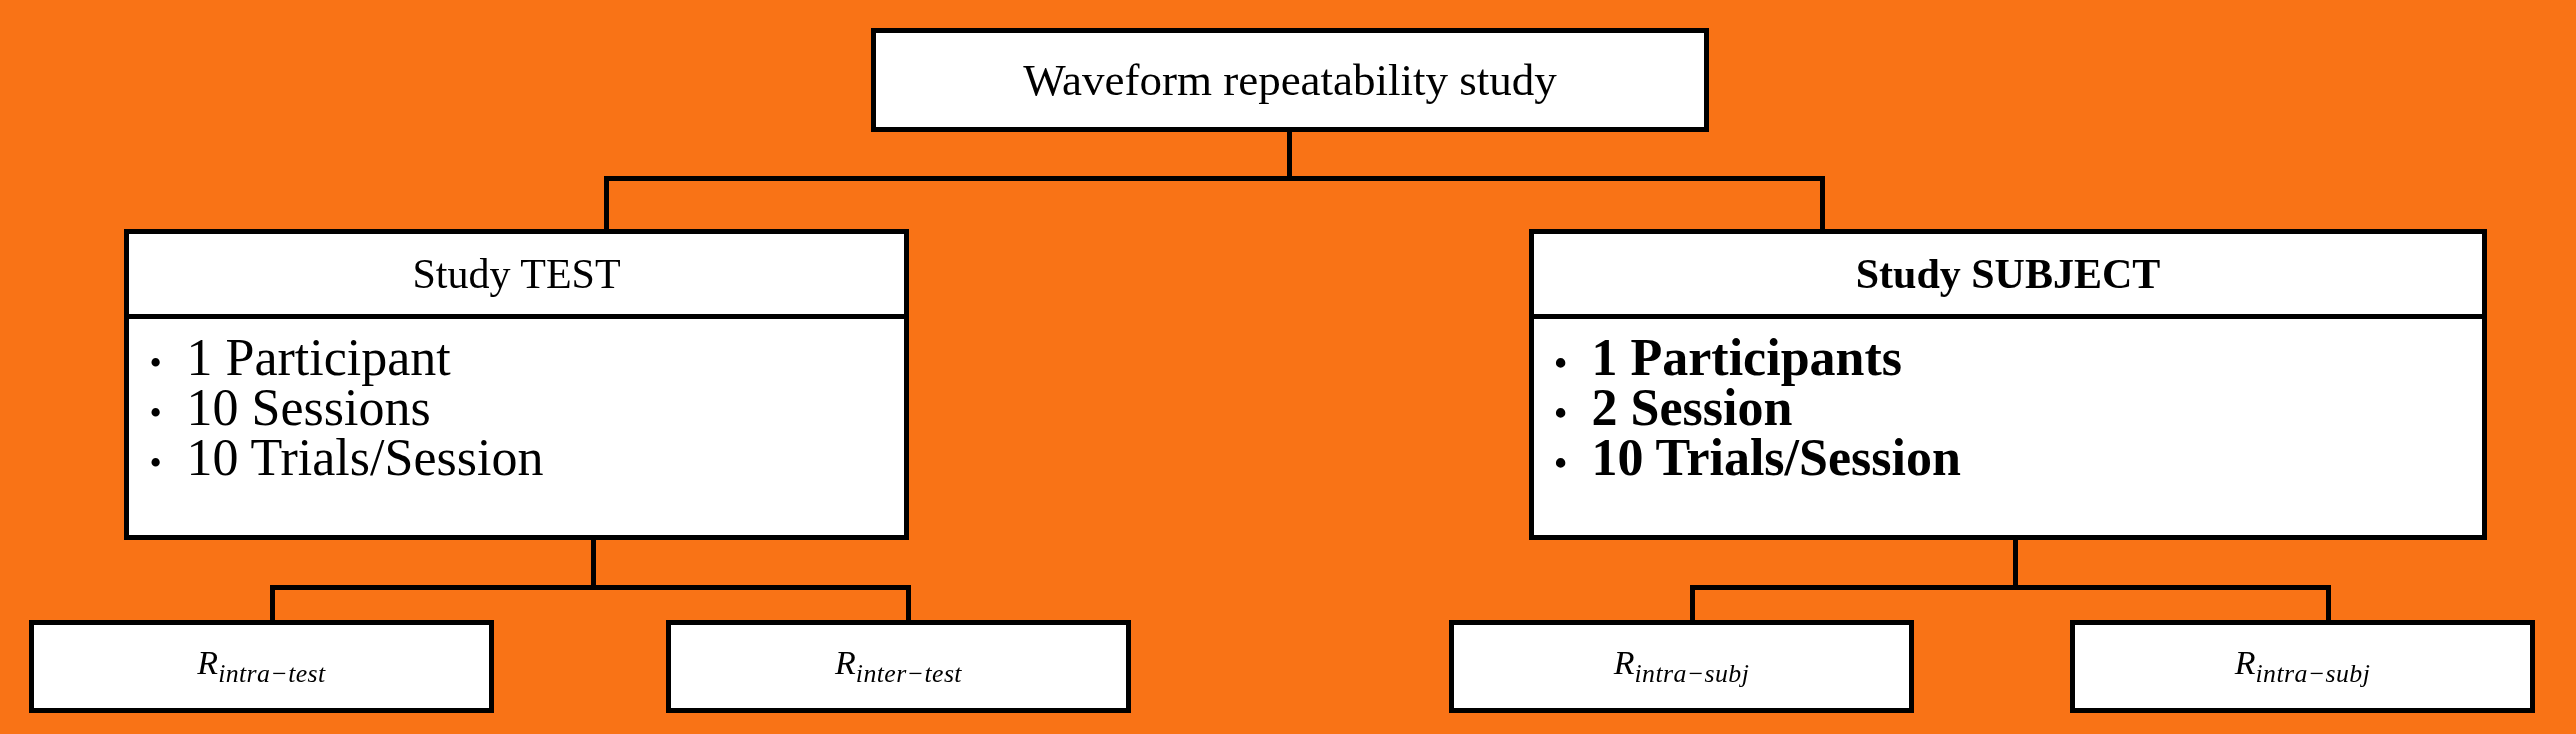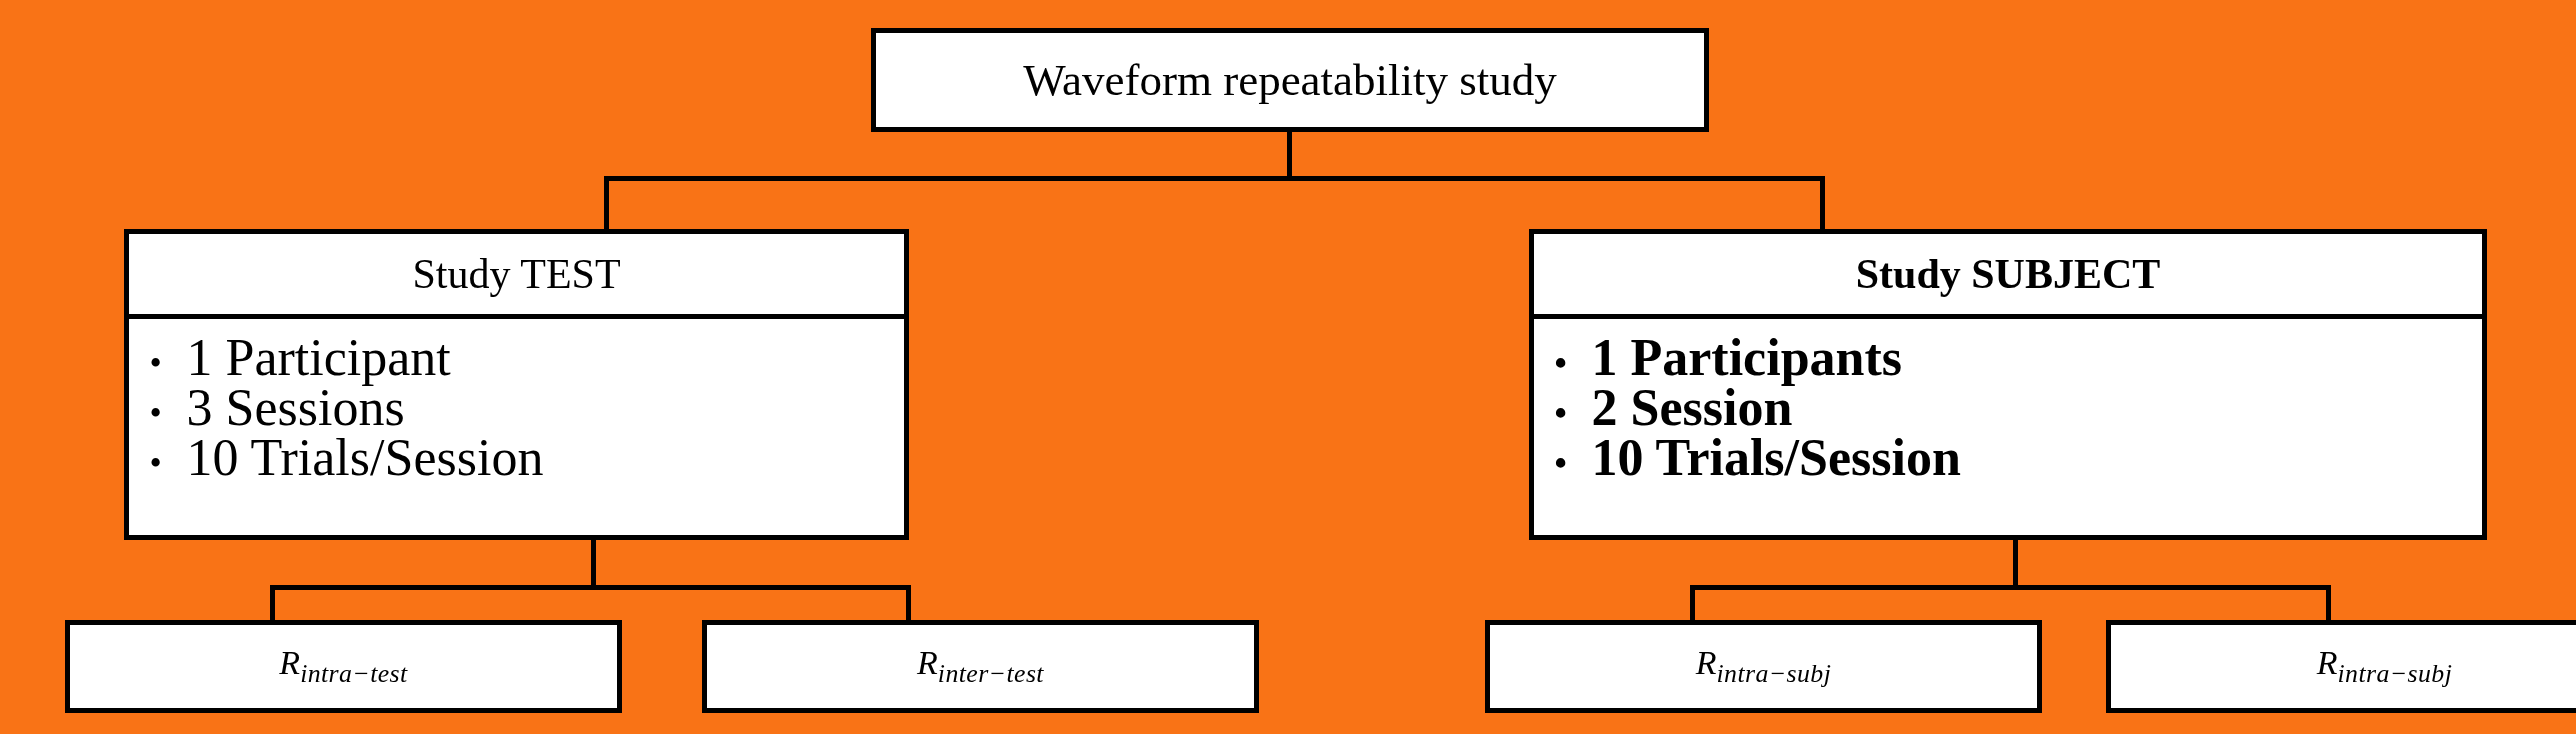--- a/index.html
+++ b/index.html
@@ -92,25 +92,24 @@
   .bullet-text {
     font-size: 52px;
     line-height: 1;
     white-space: nowrap;
   }
 
   
   .leaf-box {
     top: 620px;
     height: 93px;
-    width: 557px;
+    width: 465px;
     display: flex;
     align-items: center;
     justify-content: center;
-    margin-left: 36px;
   }
   .leaf-1 { left: 29px; }
   .leaf-2 { left: 666px; }
   .leaf-3 { left: 1449px; }
   .leaf-4 { left: 2070px; }
 
   .math {
     font-family: "Liberation Serif", "DejaVu Serif", serif;
     font-style: italic;
     font-size: 34px;
@@ -154,21 +153,21 @@
     <div class="study-header">
       <span class="study-header-text">Study TEST</span>
     </div>
     <div class="study-body">
       <div class="bullet-row">
         <span class="bullet-dot">•</span>
         <span class="bullet-text">1 Participant</span>
       </div>
       <div class="bullet-row">
         <span class="bullet-dot">•</span>
-        <span class="bullet-text">3 Sessions</span>
+        <span class="bullet-text">10 Sessions</span>
       </div>
       <div class="bullet-row">
         <span class="bullet-dot">•</span>
         <span class="bullet-text">10 Trials/Session</span>
       </div>
     </div>
   </div>
 
   <div class="line vline" style="left:591px; top:540px; height:50px;"></div>
   <div class="line hline" style="left:270px; top:585px; width:326px;"></div>

